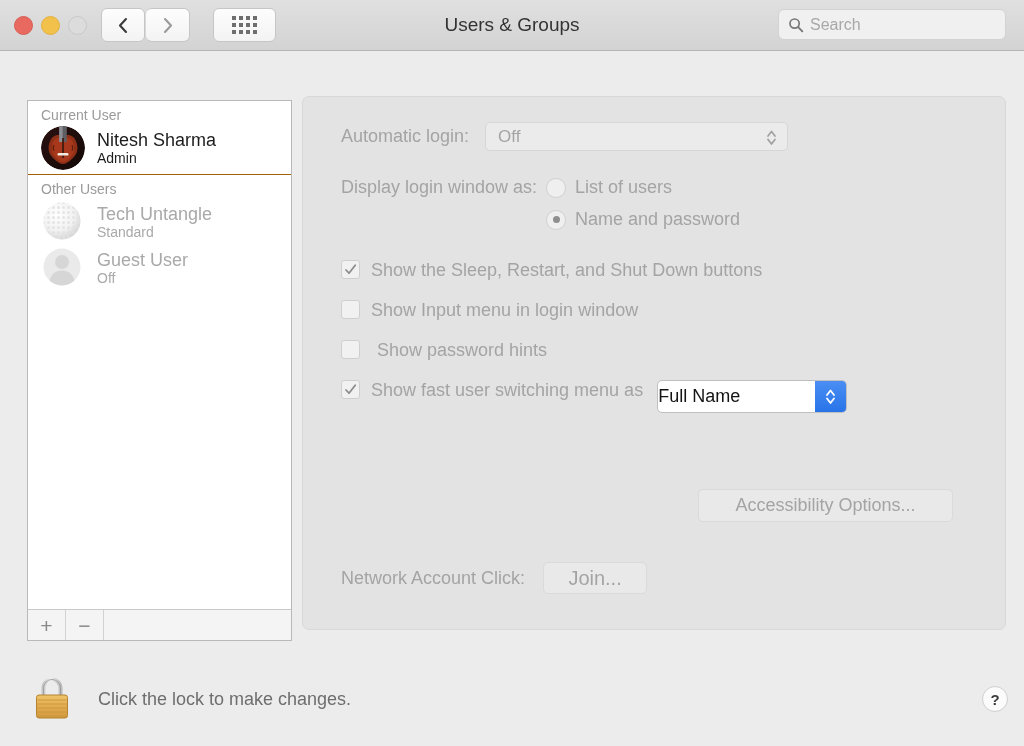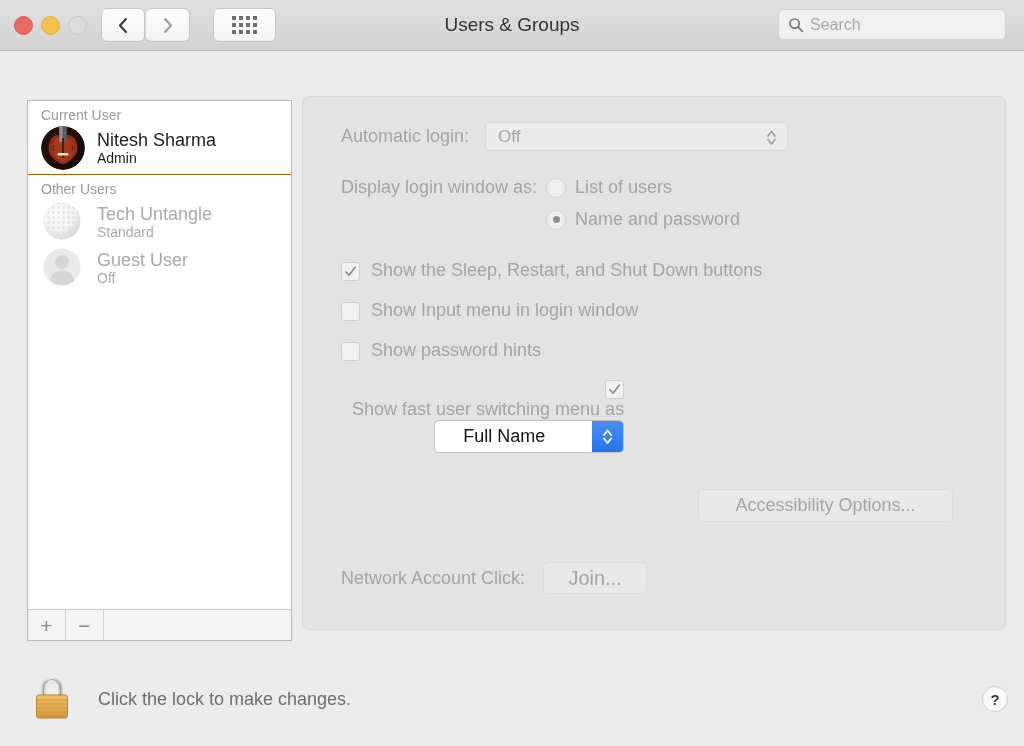--- a/index.html
+++ b/index.html
@@ -165,48 +165,48 @@
     background: #efefef; border: 1px solid #d0d0d0;
     box-sizing: border-box;
     display: flex; align-items: center; justify-content: center;
     flex: 0 0 20px;
   }
   .radio .dot { width: 7px; height: 7px; border-radius: 50%; background: #8f8f8f; }
   .radio-label { font-size: 18px; margin-left: 9px; }
   #radio-list-row { left: 243px; top: 80px; }
   #radio-name-row { left: 243px; top: 112px; }
 
-  .cb-row { position: absolute; left: 38px; display: flex; align-items: flex-end; }
+  .cb-row { position: absolute; left: 38px; display: flex; align-items: flex-start; }
   .checkbox {
     width: 19px; height: 19px;
     background: #f1f1f1;
     border: 1px solid #cfcfcf;
     border-radius: 3px;
     box-sizing: border-box;
     display: flex; align-items: center; justify-content: center;
     flex: 0 0 19px;
   }
   .cb-label { font-size: 18px; margin-left: 11px; }
   #cb-sleep-row  { top: 163px; }
   #cb-input-row  { top: 203px; }
-  #cb-hints-row  { top: 243px; }
-  #cb-switch-row { top: 283px; flex-direction: column; }
+  #cb-hints-row  { top: 243px; gap: 6px; }
+  #cb-switch-row { top: 283px; }
 
   #fast-switch-select {
     margin-left: 14px;
     width: 190px; height: 33px;
     background: #ffffff;
     border: 1px solid #bfbfbf;
     border-radius: 5px;
     box-sizing: border-box;
     display: flex; align-items: center;
     position: relative;
     overflow: hidden;
   }
-  #fast-switch-value { font-size: 18px; color: #141414; margin-left: 28px; }
+  #fast-switch-value { font-size: 18px; color: #141414; margin-left: 0; }
   #fast-switch-stepper {
     position: absolute; right: 0; top: 0;
     width: 31px; height: 31px;
     background: linear-gradient(to bottom,#4a8ef4,#2874e8);
     display: flex; align-items: center; justify-content: center;
   }
 
   #accessibility-button {
     position: absolute; left: 395px; top: 392px;
     width: 255px; height: 33px;

